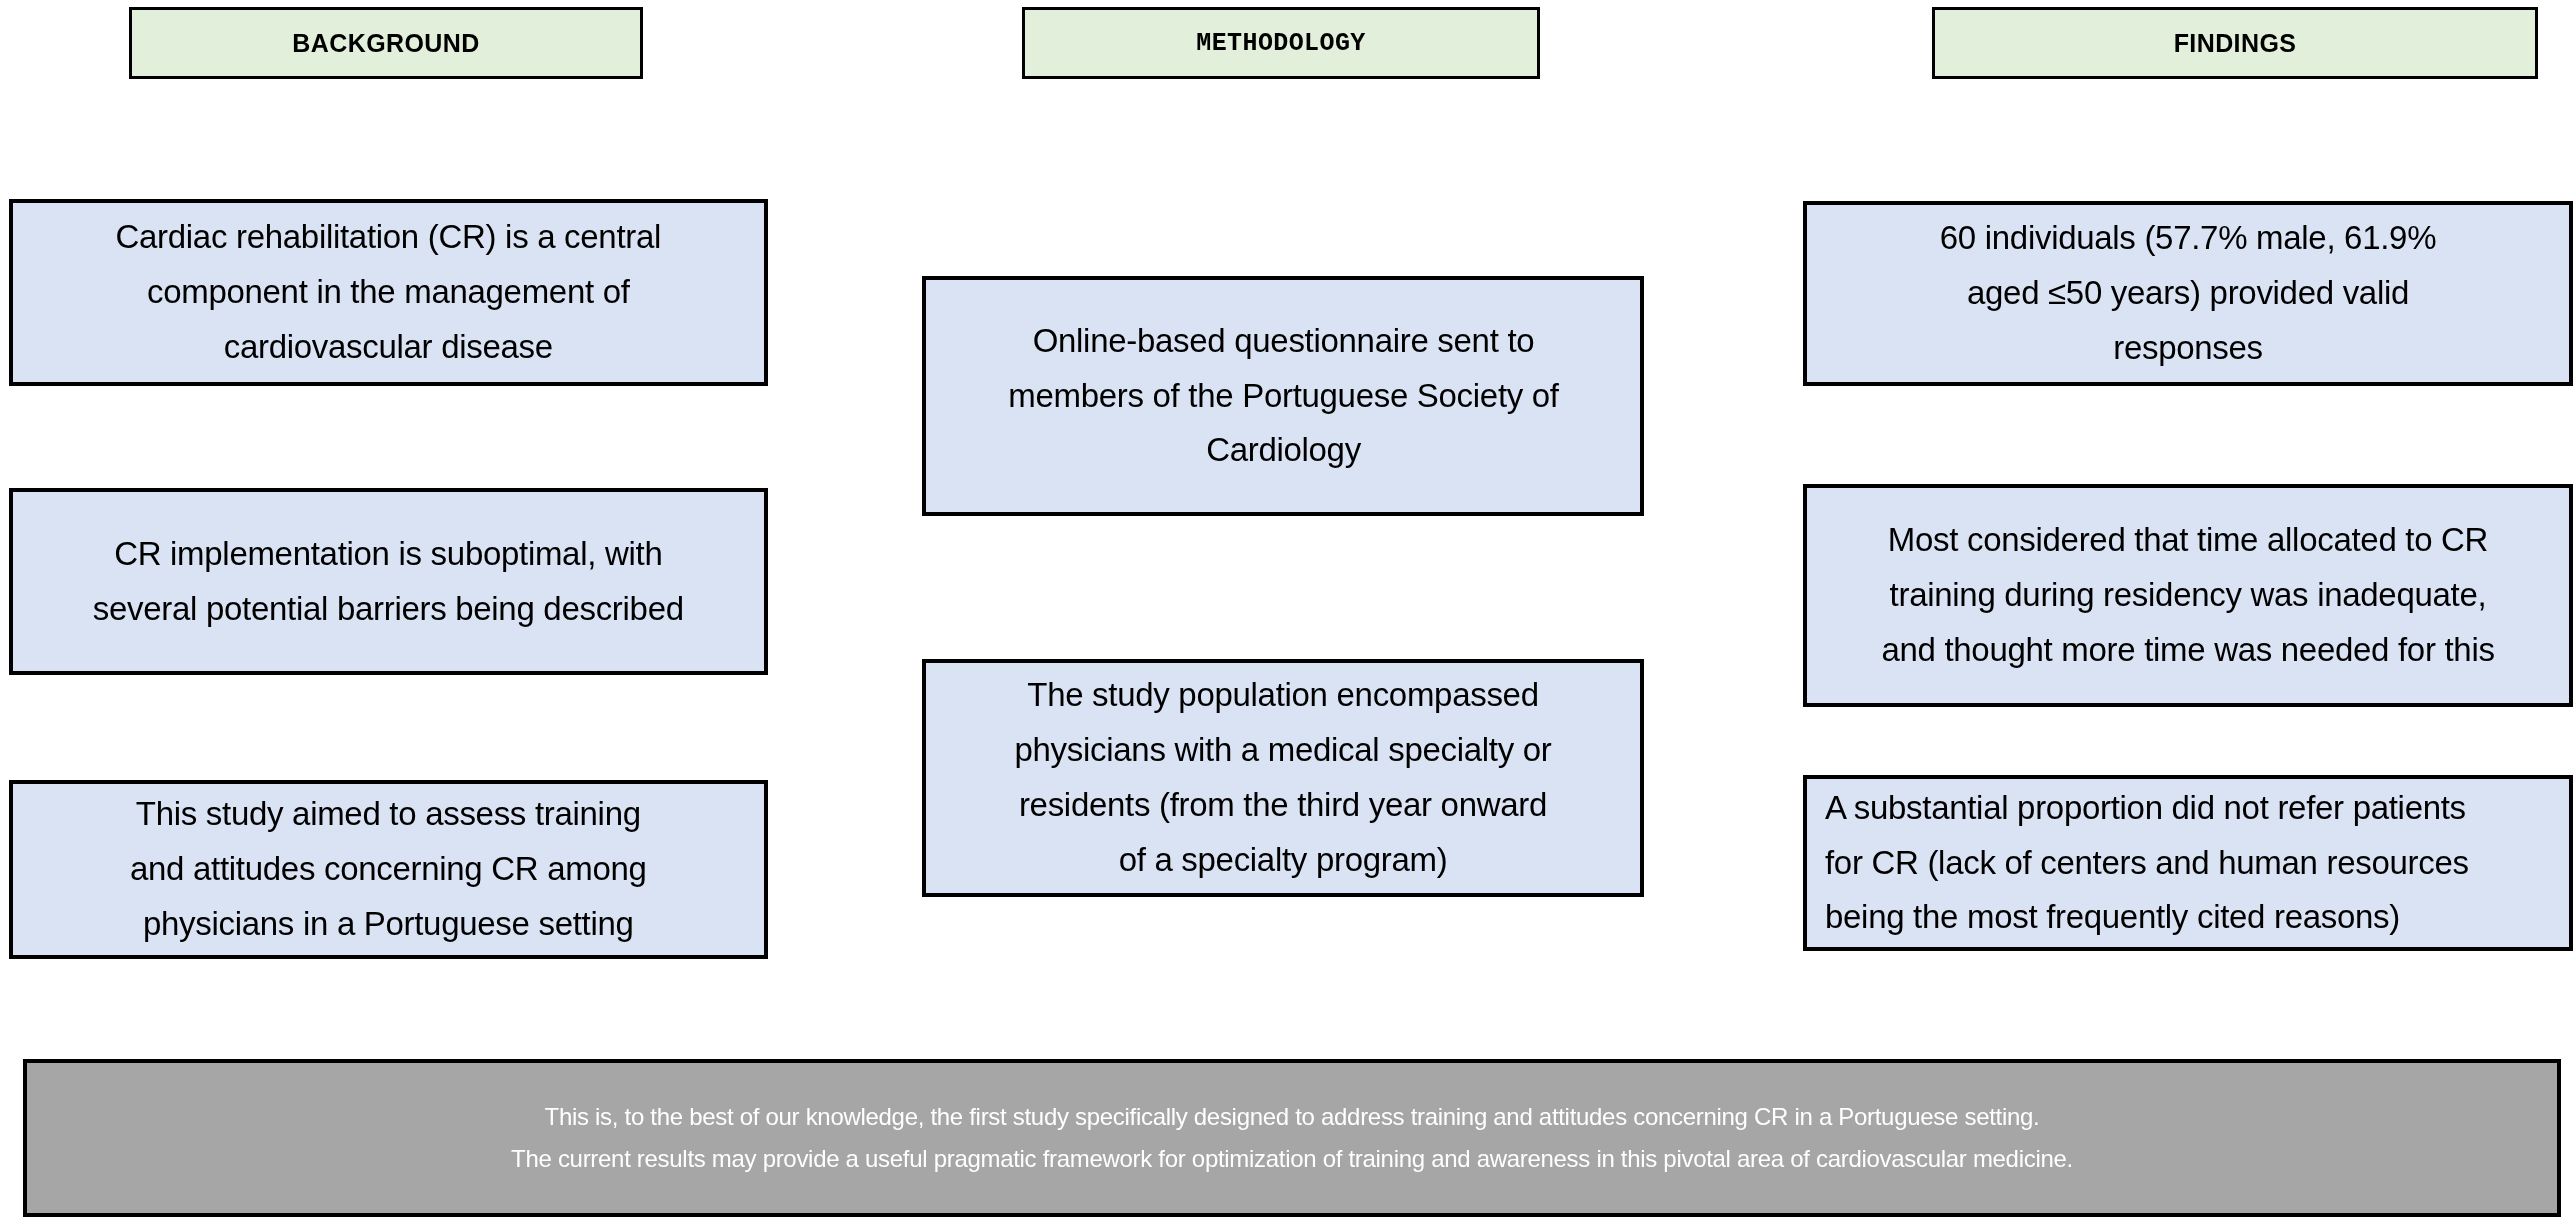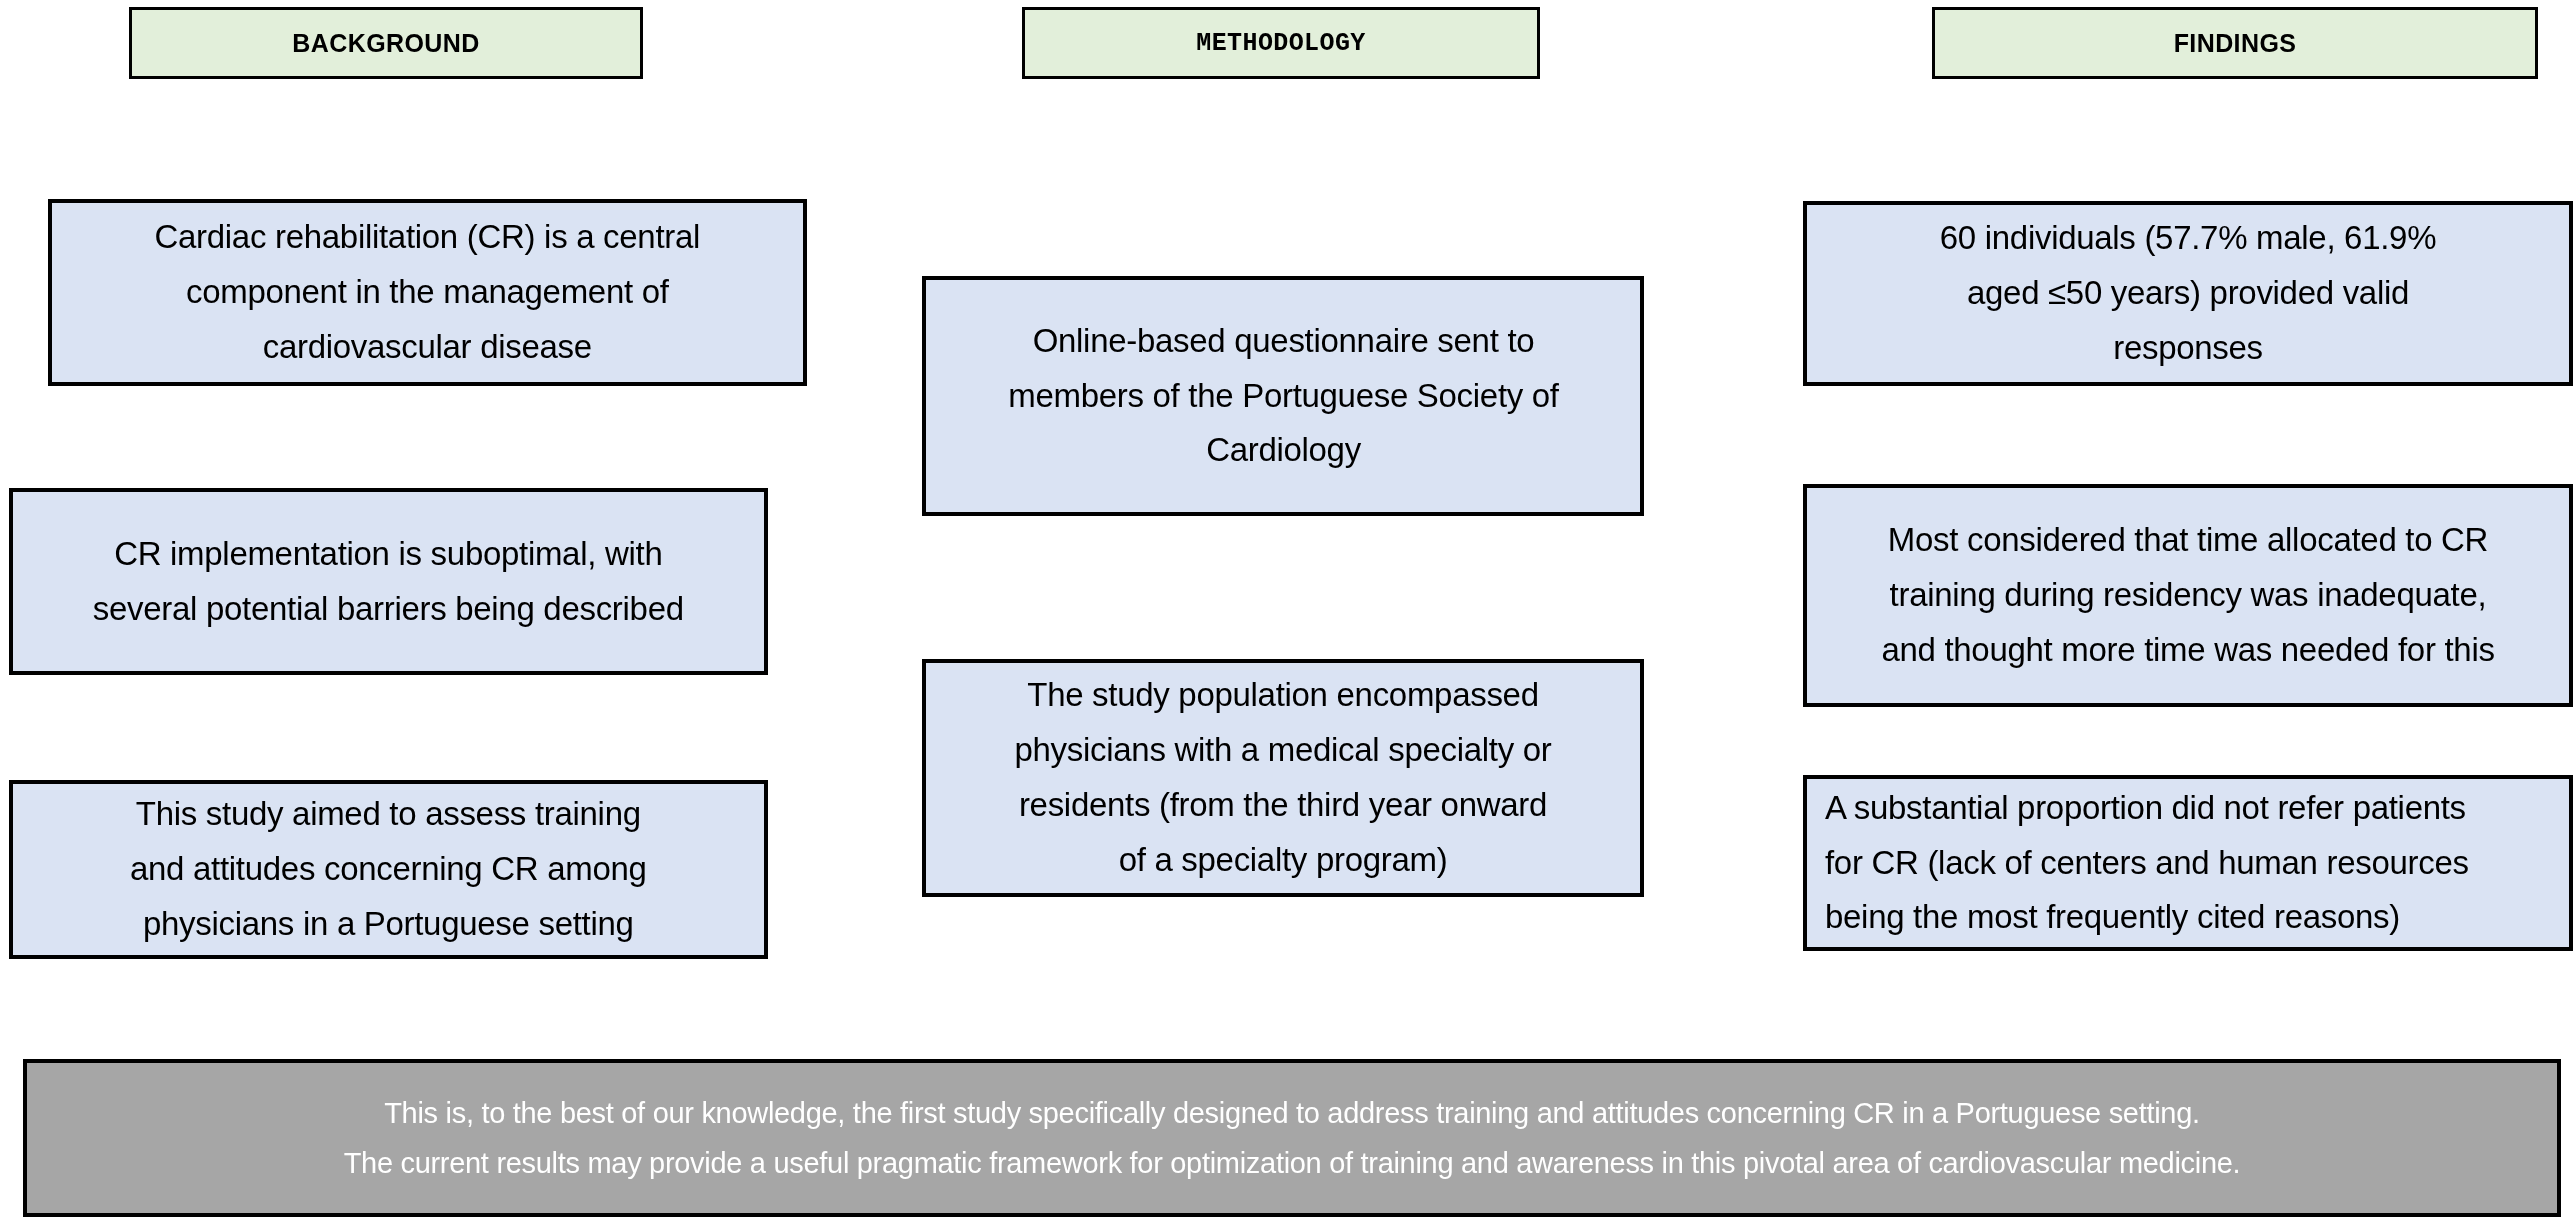--- a/index.html
+++ b/index.html
@@ -46,21 +46,21 @@
     white-space: pre-line;
     font-size: 33px;
     line-height: 1.66;
     letter-spacing: -0.3px;
     padding: 5.3px 16px;
   }
   .c1 { left: 8.8px;   width: 759px; }
   .c2 { left: 922px; width: 722px; }
   .c3 { left: 1803px; width: 770px; }
 
-  .c1b1 { top: 199px; height: 187px; margin-left: 39px; }
+  .c1b1 { top: 199px; height: 187px; }
   .c1b2 { top: 488px; height: 187px; }
   .c1b3 { top: 780px; height: 179px; }
 
   .c2b1 { top: 276px; height: 240px; padding-left: 17px; }
   .c2b2 { top: 659px; height: 238px; }
 
   .c3b1 { top: 201px; height: 185px; }
   .c3b2 { top: 484px; height: 223px; }
   .c3b3 { top: 775px; height: 176px; text-align: left; justify-content: flex-start; padding-left: 18px; }
 
@@ -72,21 +72,21 @@
     height: 158px;
     background: #a6a6a6;
     border: 4.4px solid #000000;
     box-sizing: border-box;
     color: #ffffff;
     display: flex;
     flex-direction: column;
     align-items: flex-start;
     justify-content: center;
     text-align: center;
-    font-size: 29px;
+    font-size: 24px;
     line-height: 1.74;
     letter-spacing: -0.3px;
   }
   .summary-line { width: 100%; }
 </style>
 </head>
 <body>
 
 <div class="canvas">
 

